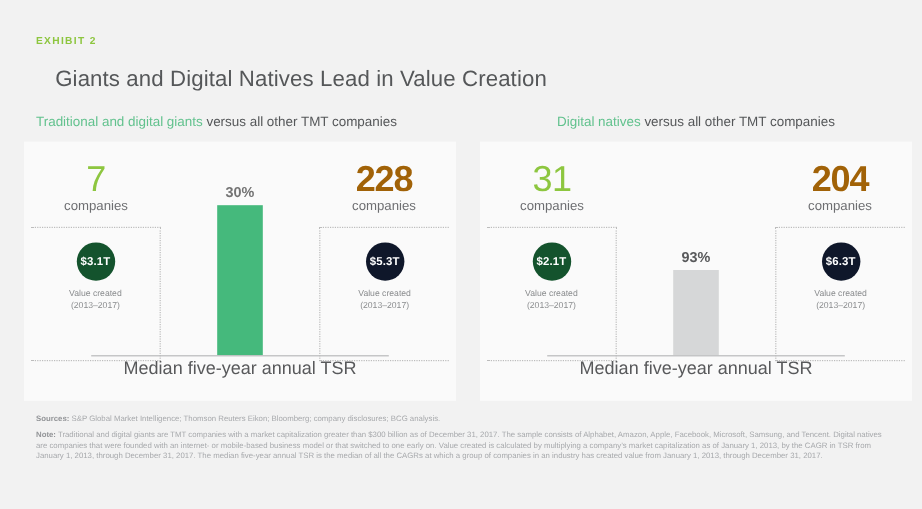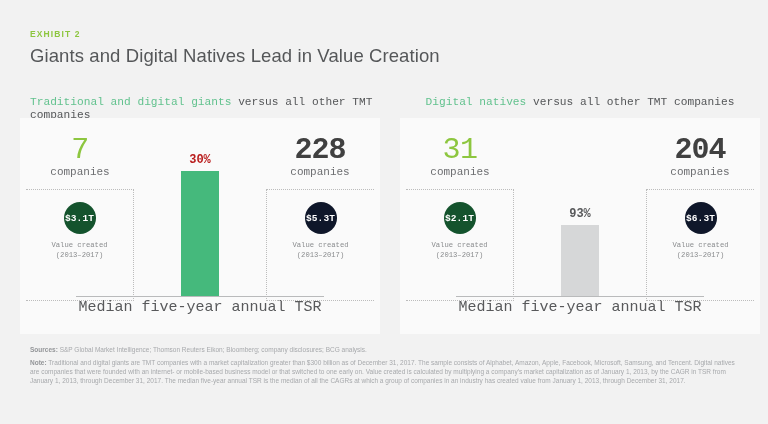--- a/index.html
+++ b/index.html
@@ -35,33 +35,32 @@
     font-weight: bold;
     letter-spacing: 1.1px;
     color: #8dc63f;
     margin: 0 0 6px 0;
     line-height: 1;
   }
   .title {
     font-size: 18.5px;
     font-weight: normal;
     color: #555759;
-    margin: 0;
+    margin: 16px;
     line-height: 1.15;
     letter-spacing: 0.1px;
   }
 
   
   .panels {
     position: absolute;
     left: 0;
     top: 96px;
     width: 676px;
     height: 240px;
-    font-family: Liberation Mono, monospace;
   }
   .panel {
     position: absolute;
     top: 0;
     width: 360px;
     height: 238px;
   }
   .panel.left  { left: 20px; }
   .panel.right { left: 400px; }
 
@@ -95,21 +94,21 @@
   .stat.stat-left  { left: 6px; }
   .stat.stat-right { left: 246px; }
 
   .stat-count {
     font-size: 30px;
     line-height: 32px;
     font-weight: normal;
     letter-spacing: -0.5px;
   }
   .stat.stat-left  .stat-count { color: #8dc63f; }
-  .stat.stat-right .stat-count { color: #404040; font-weight: bold; letter-spacing: -1px; }
+  .stat.stat-right .stat-count { color: #a16207; font-weight: bold; letter-spacing: -1px; }
 
   .stat-count-label {
     font-size: 11px;
     color: #6d6e71;
     line-height: 15px;
     margin-top: -1px;
   }
 
   .badge-box {
     position: relative;
@@ -184,21 +183,21 @@
     justify-content: flex-end;
     align-items: center;
     height: 100%;
   }
   .bar-value {
     font-size: 12px;
     font-weight: bold;
     line-height: 14px;
     margin-bottom: 4px;
   }
-  .bar-col.green .bar-value { color: #b91c1c; }
+  .bar-col.green .bar-value { color: #737373; }
   .bar-col.gray  .bar-value { color: #58595b; }
   .bar {
     width: 38px;
   }
   .bar-col.green .bar { background: #45b97c; }
   .bar-col.gray  .bar { background: #d6d7d8; }
 
   .axis-line {
     position: absolute;
     left: -52px;

